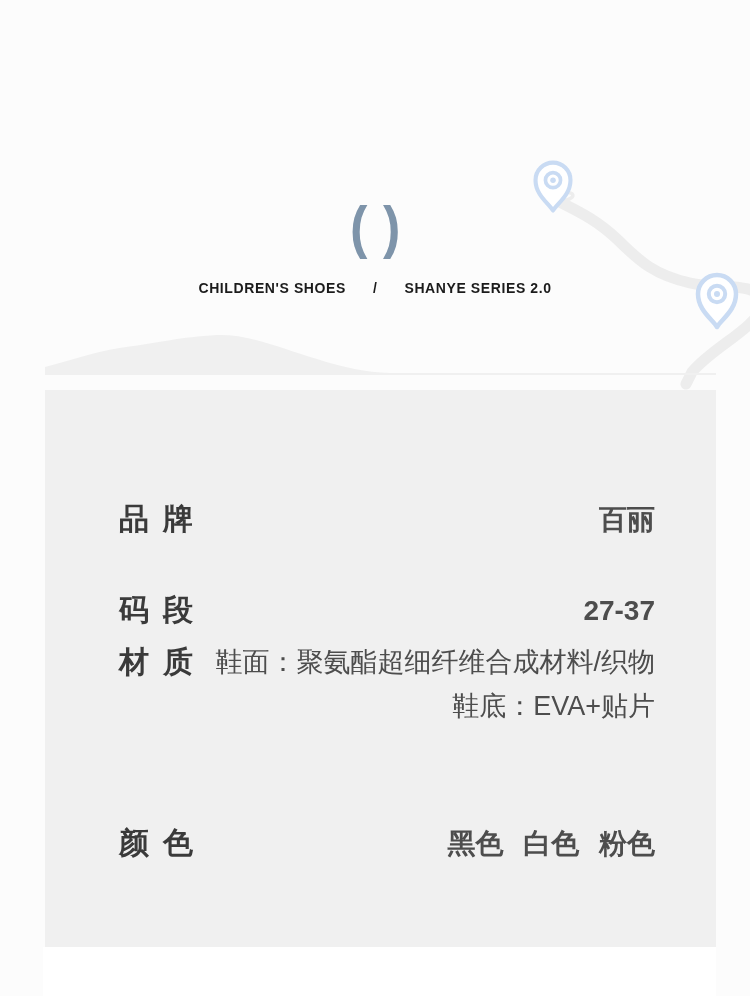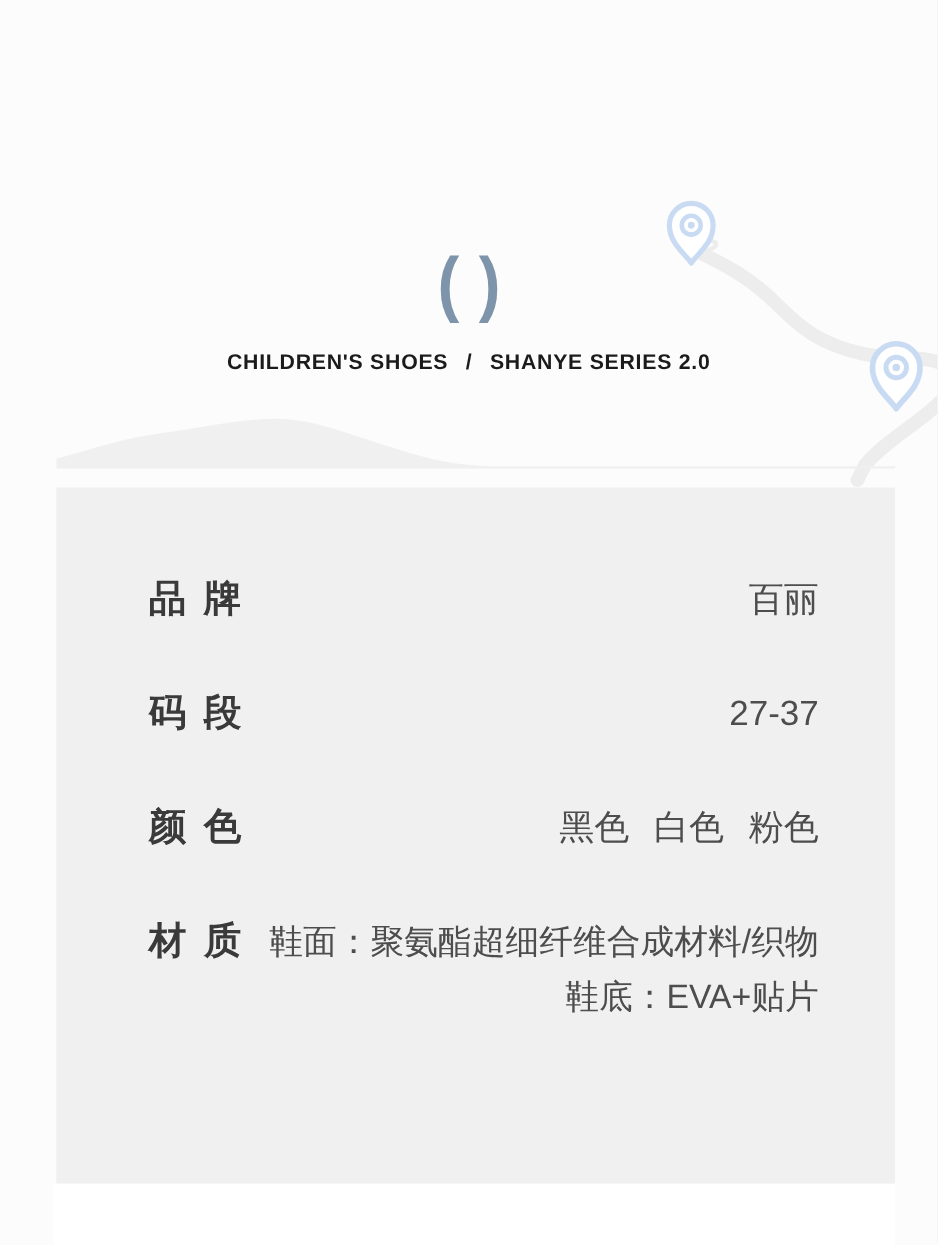--- a/index.html
+++ b/index.html
@@ -36,44 +36,44 @@
     color:var(--accent-parens);
     font-size:58px;line-height:58px;font-weight:600;
     transform:scaleX(.9);
   }
   .title{
     color:var(--title-text);
     font-size:45px;line-height:50px;font-weight:800;letter-spacing:2px;
   }
   .subtitle{
     margin-top:22px;
-    display:flex;justify-content:center;align-items:center;gap:14px;
-    font-size:17px;font-weight:700;letter-spacing:.6px;color:#1b1b1b;
+    display:flex;justify-content:center;align-items:center;gap:27px;
+    font-size:14px;font-weight:700;letter-spacing:.6px;color:#1b1b1b;
   }
 
   
   .panel-wave{position:absolute;left:45px;top:329px;width:671px;height:46px;display:block;}
   .panel-wave path{fill:var(--panel-bg);}
   .panel{
     position:absolute;left:45px;top:390px;width:671px;height:557px;
     background:var(--panel-bg);
     padding:75px 61px 0 74px;
   }
   .spec-row{
     display:flex;justify-content:space-between;align-items:baseline;
     height:30px;margin-bottom:61px;
   }
   .spec-row.material{height:auto;align-items:flex-start;}
   .spec-label{
     font-size:30px;font-weight:700;color:var(--label-text);
     letter-spacing:14px;white-space:nowrap;line-height:30px;
   }
   .spec-value{
-    font-size:28px;font-weight:400;color:var(--value-text);
-    line-height:30px;white-space:nowrap;
+    font-size:28px;font-weight:700;color:var(--value-text);
+    line-height:30px;white-space:nowrap;margin-top:40px;
   }
   .spec-value.spaced{word-spacing:12px;}
   .value-multi{text-align:right;font-size:27px;color:var(--value-text);line-height:44px;margin-top:-7px;}
 
   
   .next-card{position:absolute;left:43px;top:947px;width:673px;height:49px;background:#ffffff;}
 </style>
 </head>
 <body>
 
@@ -115,30 +115,30 @@
     <div class="spec-row">
       <span class="spec-label">品牌</span>
       <span class="spec-value">百丽</span>
     </div>
 
     <div class="spec-row">
       <span class="spec-label">码段</span>
       <span class="spec-value">27-37</span>
     </div>
 
-    <div class="spec-row">
-      <span class="spec-label">颜色</span>
-      <span class="spec-value spaced">黑色 白色 粉色</span>
-    </div>
-
     <div class="spec-row material">
       <span class="spec-label">材质</span>
       <div class="value-multi">
         <div>鞋面：聚氨酯超细纤维合成材料/织物</div>
         <div>鞋底：EVA+贴片</div>
       </div>
+    </div>
+
+    <div class="spec-row">
+      <span class="spec-label">颜色</span>
+      <span class="spec-value spaced">黑色 白色 粉色</span>
     </div>
 
   </section>
 
   <div class="next-card"></div>
 
 </div>
 
 </body></html>

